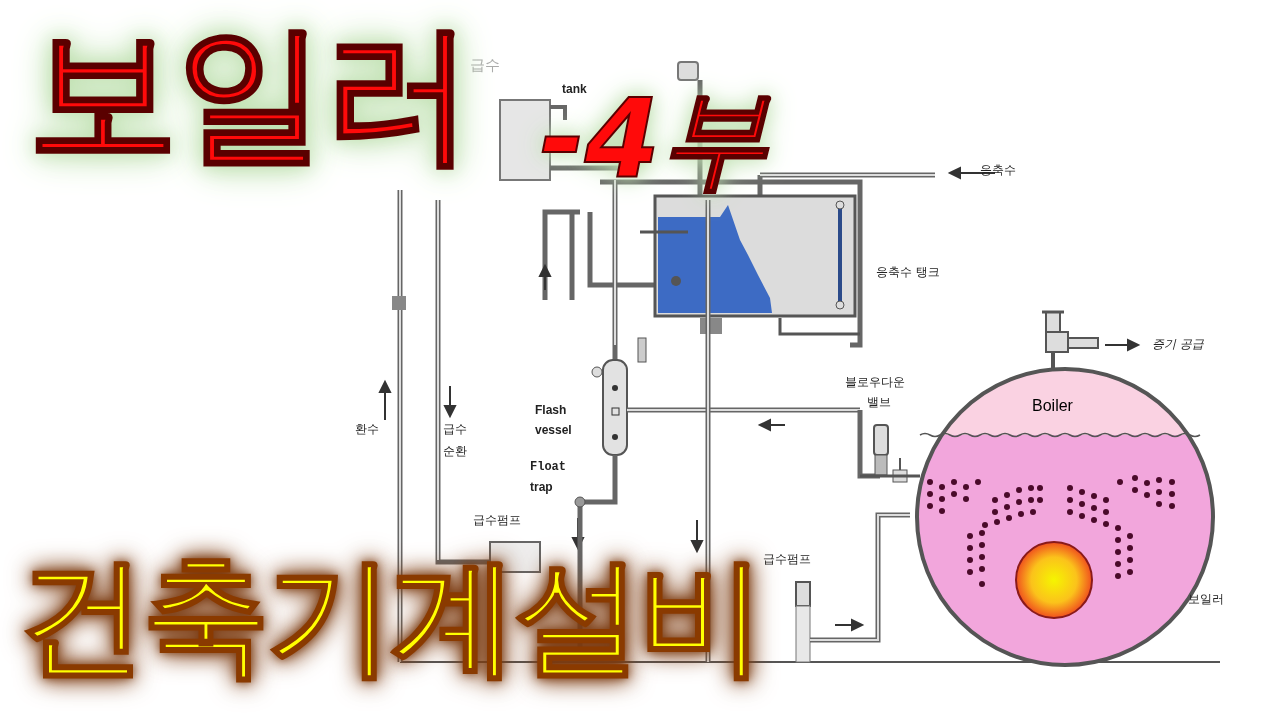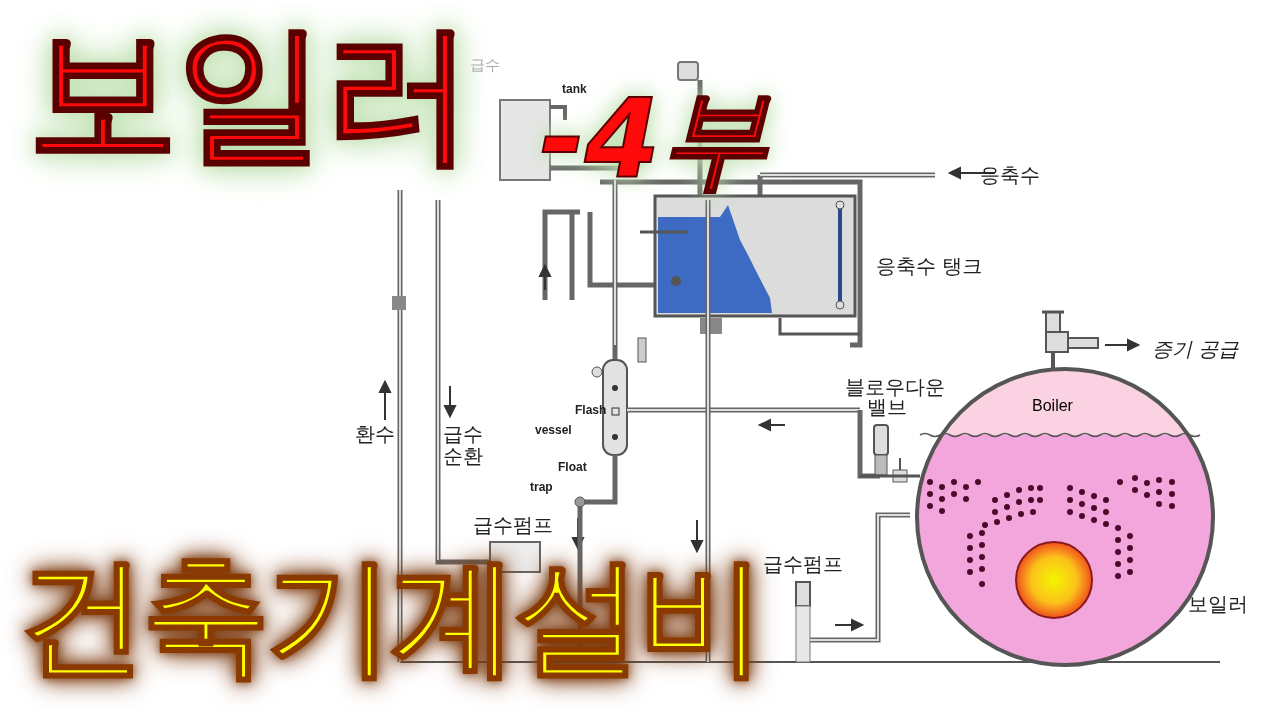--- a/index.html
+++ b/index.html
@@ -1,18 +1,18 @@
 <!DOCTYPE html>
 <html><head>
 <meta charset="utf-8">
 <style>
   html,body{margin:0;padding:0;background:#fff;}
   body{width:1280px;height:720px;position:relative;overflow:hidden;font-family:"DejaVu Sans",sans-serif;}
   .diagram{position:absolute;left:0;top:0;width:1280px;height:720px;}
-  .lbl{position:absolute;font-family:"DejaVu Sans",sans-serif;font-size:20px;color:#222;line-height:1.2;white-space:nowrap;}
+  .lbl{position:absolute;font-family:"DejaVu Sans",sans-serif;font-size:12px;color:#222;line-height:1.2;white-space:nowrap;}
   .lbl.bold{font-weight:bold;font-family:"Liberation Sans",sans-serif;font-size:12px;}
   .title-main{position:absolute;left:28px;top:18px;font-family:"DejaVu Sans",sans-serif;font-weight:bold;font-size:150px;line-height:1;color:#ff0a0a;
     -webkit-text-stroke:2px #5a0000;
     text-shadow:0 0 18px #bfe0b0,0 0 30px #c4e3b6,0 0 40px #c4e3b6;letter-spacing:-2px;}
   .title-part{position:absolute;left:540px;top:85px;font-family:"DejaVu Sans",sans-serif;font-weight:bold;font-size:108px;line-height:1;color:#ff0a0a;
     -webkit-text-stroke:2px #5a0000;text-shadow:0 0 18px #bfe0b0,0 0 30px #c4e3b6;font-style:italic;}
   .title-sub{position:absolute;left:18px;top:552px;font-family:"DejaVu Sans",sans-serif;font-weight:bold;font-size:128px;line-height:1;color:#ffff00;
     -webkit-text-stroke:2px #8a3a00;text-shadow:0 0 10px #7a3a10,0 0 20px #7a3a10,0 0 28px #8a4a20;letter-spacing:-4px;}
 </style>
 </head>
@@ -211,31 +211,31 @@
       <rect x="1046" y="332" width="22" height="20" fill="#ddd" stroke="#555" stroke-width="2"></rect>
       <rect x="1068" y="338" width="30" height="10" fill="#ddd" stroke="#555" stroke-width="2"></rect>
       <line x1="1053" y1="352" x2="1053" y2="369" stroke="#555" stroke-width="4"></line>
     </g>
   </g>
 </svg>
 
 <div class="lbl" style="left:470px;top:56px;color:#aaa;font-size:15px;">급수</div>
 <div class="lbl bold" style="left:562px;top:82px;">tank</div>
 <div class="lbl" style="left:980px;top:163px;">응축수</div>
-<div class="lbl" style="left:876px;top:254px;">응축수 탱크</div>
+<div class="lbl" style="left:876px;top:265px;">응축수 탱크</div>
 <div class="lbl" style="left:1152px;top:337px;font-style:italic;">증기 공급</div>
 <div class="lbl" style="left:845px;top:375px;">블로우다운</div>
 <div class="lbl" style="left:867px;top:395px;">밸브</div>
 <div class="lbl" style="left:1032px;top:396px;font-family:'Liberation Sans',sans-serif;color:#000000;font-size:16px;">Boiler</div>
 <div class="lbl" style="left:1188px;top:592px;">보일러</div>
 <div class="lbl" style="left:355px;top:422px;">환수</div>
 <div class="lbl" style="left:443px;top:422px;">급수</div>
 <div class="lbl" style="left:443px;top:444px;">순환</div>
-<div class="lbl bold" style="left:535px;top:403px;margin-left:40px;">Flash</div>
+<div class="lbl bold" style="left:535px;top:403px;">Flash</div>
 <div class="lbl bold" style="left:535px;top:423px;text-align:center;">vessel</div>
-<div class="lbl bold" style="left:558px;top:460px;">Float</div>
+<div class="lbl bold" style="left:530px;top:460px;font-family:Liberation Mono, monospace;">Float</div>
 <div class="lbl bold" style="left:530px;top:480px;">trap</div>
 <div class="lbl" style="left:473px;top:513px;">급수펌프</div>
 <div class="lbl" style="left:763px;top:552px;">급수펌프</div>
 
 <div class="title-main">보일러</div>
 <div class="title-part">-4부</div>
 <div class="title-sub">건축기계설비</div>
 
 </body></html>

